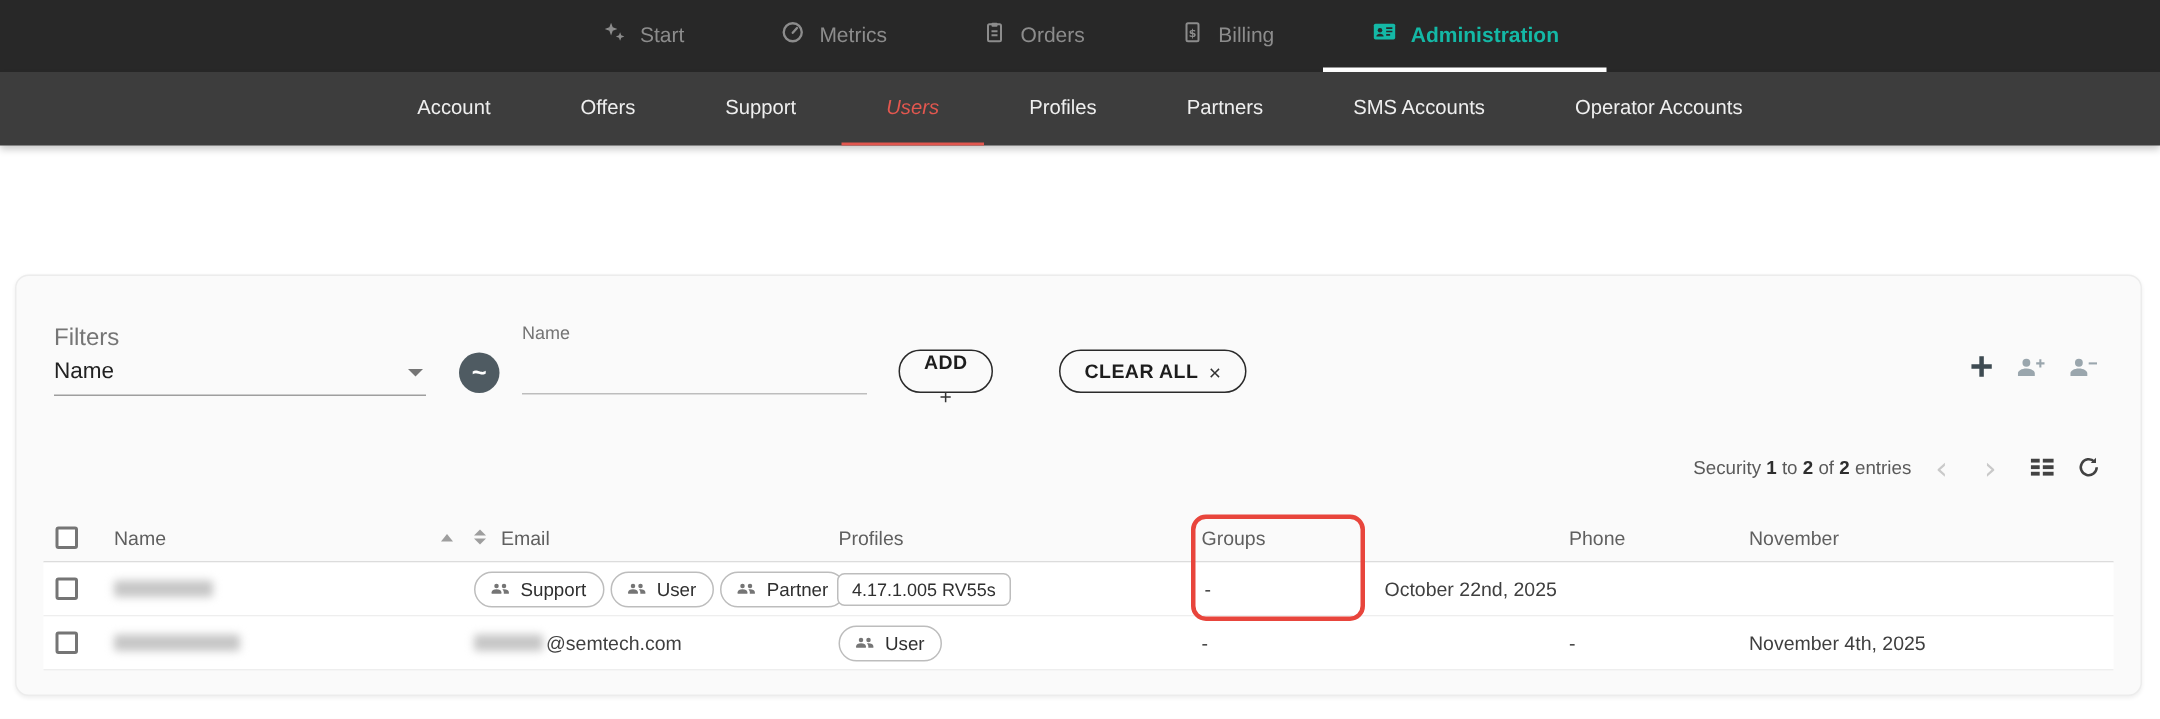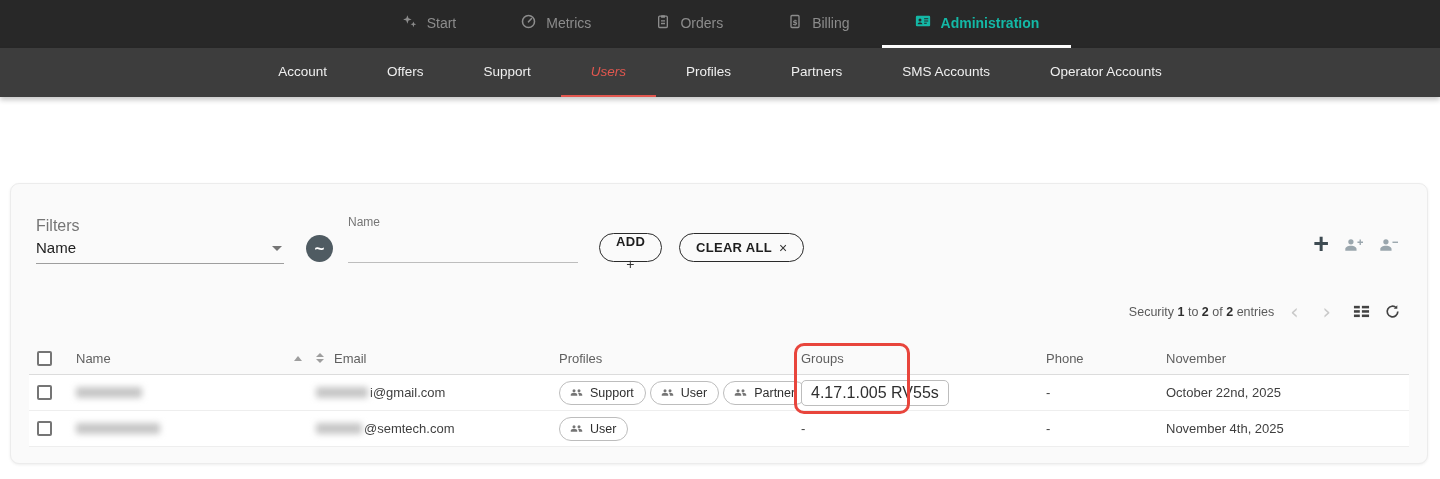--- a/index.html
+++ b/index.html
@@ -39,21 +39,21 @@
   .name-field .nf-label { font-size:12px; color:#757575; }
   .name-field input { width:100%; border:none; border-bottom:1px solid #bdbdbd; background:transparent;
     height:28px; margin-top:6px; font-size:14px; color:#212121; outline:none; }
 
   .pill-btn { position:absolute; top:49px; height:29px; border:1.5px solid #2a2a2a; border-radius:15px;
     background:transparent; display:flex; align-items:center; gap:7px; padding:0 16px;
     font-size:13px; font-weight:bold; color:#1d1d1d; letter-spacing:0.3px; cursor:pointer;
     font-family:"Liberation Sans", sans-serif; }
   .pill-btn .sym { font-weight:normal; font-size:14px; color:#333; }
   .add-btn { left:588px;flex-direction:column; }
-  .clear-btn { left:668px; }
+  .clear-btn { left:695px; }
 
   .top-right-icons { position:absolute; right:28px; top:47px; display:flex; align-items:center; gap:15px; }
   .plus-glyph { font-size:27px; color:#3e4b52; font-weight:bold; line-height:27px; cursor:pointer; }
   .icon-btn { cursor:pointer; display:flex; align-items:center; }
 
   .showing-row { position:absolute; right:26px; top:119px; display:flex; align-items:center; gap:8px;
     font-size:12.5px; color:#5a5a5a; }
   .showing-row b { color:#2e2e2e; }
   .pg-chevron { font-size:21px; color:#c9c9c9; line-height:16px; padding:0 8px; cursor:pointer;
     font-family:"DejaVu Sans", sans-serif; }
@@ -85,21 +85,21 @@
   .sort-both .down { width:0;height:0;border-left:4px solid transparent;border-right:4px solid transparent;
     border-top:4.5px solid #9e9e9e; }
 
   .blur { display:inline-block; height:11px; background:#c6c6c6; filter:blur(3px); border-radius:2px; }
   .b-name1 { width:66px; } .b-name2 { width:84px; }
   .b-em1 { width:52px; margin-right:-8px; } .b-em2 { width:46px; margin-right:-8px; }
 
   .chip { display:inline-flex; align-items:center; gap:6px; border:1px solid #bdbdbd; border-radius:14px;
     background:#fff; padding:4px 11px 4px 9px; font-size:12.5px; color:#2f2f2f; margin-right:4px; cursor:pointer; }
   .group-chip { display:inline-block; border:1px solid #bdbdbd; border-radius:5px; background:#fff;
-    padding:3px 9px; font-size:16px; color:#2f2f2f; }
+    padding:3px 9px; font-size:12px; color:#2f2f2f; }
 
   .annotation-box { position:absolute; left:794px; top:343px; width:116px; height:71px;
     border:3px solid var(--annotation_red,#e8453c); border-radius:10px; pointer-events:none; z-index:10; }
 </style>
 </head>
 <body>
 
 <nav class="topbar">
   <div class="topbar-item">
     <span class="icon">
@@ -278,24 +278,20 @@
     </div>
 
     <div class="trow">
       <div class="col-check">
           <span class="cb"></span>
         </div>
       <div class="col-name">
           <span class="blur b-name1"></span>
           <span></span>
         </div>
-      <div class="col-email">
-        <span class="blur b-em1"></span>
-        <span>i@gmail.com</span>
-      </div>
       <div class="col-profiles">
         <span class="chip">
           <svg width="15" height="13" viewBox="0 0 24 20" fill="#757575">
               <circle cx="8" cy="7" r="2.4"></circle>
               <circle cx="16" cy="7" r="2.4"></circle>
               <path d="M8 10.5c-2.9 0-5.2 1.4-5.2 3.1v1.6h10.4v-1.6c0-1.7-2.3-3.1-5.2-3.1z"></path>
               <path d="M16 10.5c-.6 0-1.2.1-1.8.2 1 .8 1.6 1.8 1.6 2.9v1.6h5.4v-1.6c0-1.7-2.3-3.1-5.2-3.1z"></path>
             </svg>
           <span>Support</span>
         </span>

